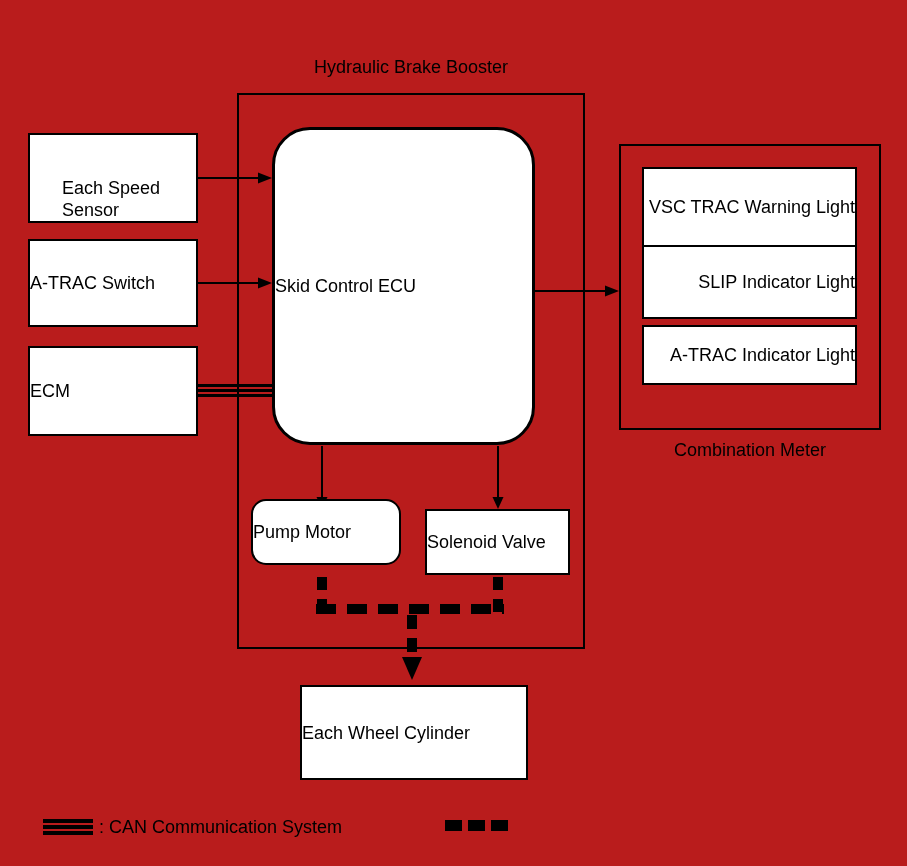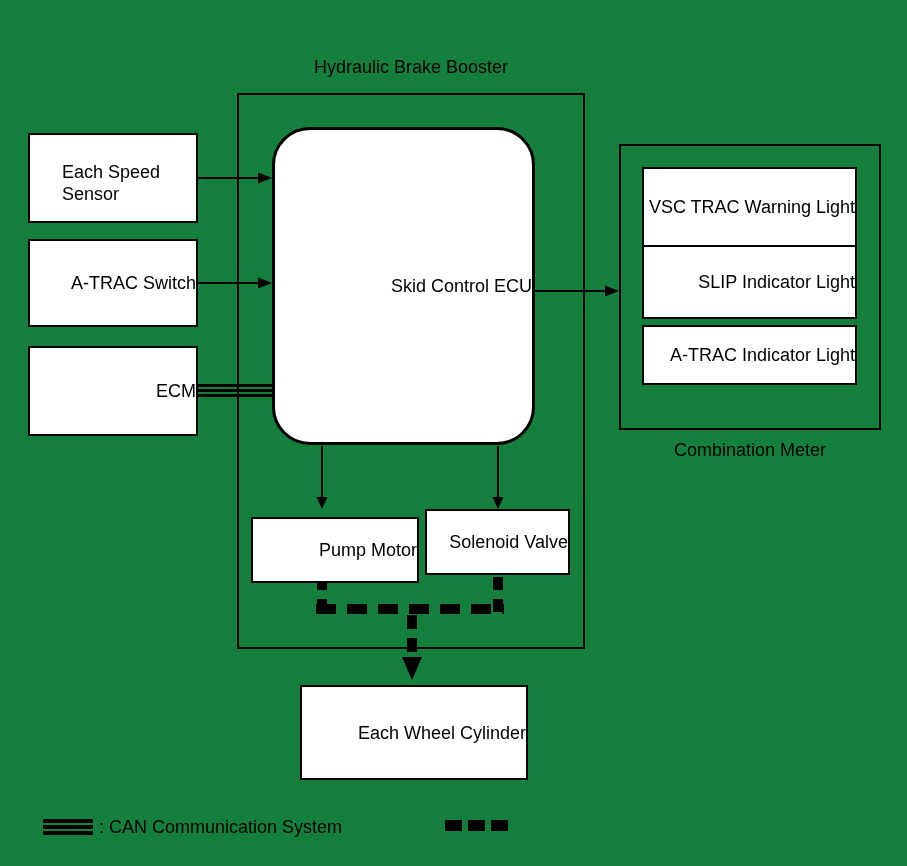--- a/index.html
+++ b/index.html
@@ -1,20 +1,20 @@
 <!DOCTYPE html>
 <html><head>
 <meta charset="utf-8">
 <style>
   html, body { margin: 0; padding: 0; background: #ffffff; }
   .canvas {
     position: relative;
     width: 907px;
     height: 866px;
-    background: #15803d;
+    background: #b91c1c;
     font-family: "Liberation Sans", sans-serif;
     color: #000000;
     overflow: hidden;
   }
   .connector-layer {
     position: absolute;
     left: 0; top: 0;
     width: 907px; height: 866px;
     pointer-events: none;
   }
@@ -36,34 +36,34 @@
   .booster-frame { left: 237px; top: 93px;  width: 348px; height: 556px; }
   .meter-frame   { left: 619px; top: 144px; width: 262px; height: 286px; }
 
   .node {
     position: absolute;
     border: 2px solid #000000;
     background: #ffffff;
     box-sizing: border-box;
     display: flex;
     align-items: center;
-    justify-content: flex-end;
+    justify-content: flex-start;
     text-align: center;
     font-size: 18px;
     line-height: 22px;
   }
   .node-speed    { left: 28px;  top: 133px; width: 170px; height: 90px;
-                   align-items: center; justify-content: flex-start;
+                   align-items: flex-end; justify-content: flex-start;
                    text-align: left; padding: 10px 0 0 32px; }
   .node-speed .node-text { display: inline-block; width: 110px; white-space: normal; }
   .node-atrac    { left: 28px;  top: 239px; width: 170px; height: 88px; }
   .node-ecm      { left: 28px;  top: 346px; width: 170px; height: 90px; }
   .node-ecu      { left: 272px; top: 127px; width: 263px; height: 318px;
                    border-width: 3px; border-radius: 38px; }
-  .node-pump     { left: 251px; top: 517px; width: 168px; height: 66px; }
+  .node-pump     { left: 251px; top: 499px; width: 150px; height: 66px; border-radius: 15px; }
   .node-solenoid { left: 425px; top: 509px; width: 145px; height: 66px; }
   .node-wheel    { left: 300px; top: 685px; width: 228px; height: 95px; }
 
   .indicator {
     position: absolute;
     left: 642px; width: 215px;
     border: 2px solid #000000;
     background: #ffffff;
     box-sizing: border-box;
     display: flex; align-items: center; justify-content: flex-end;

